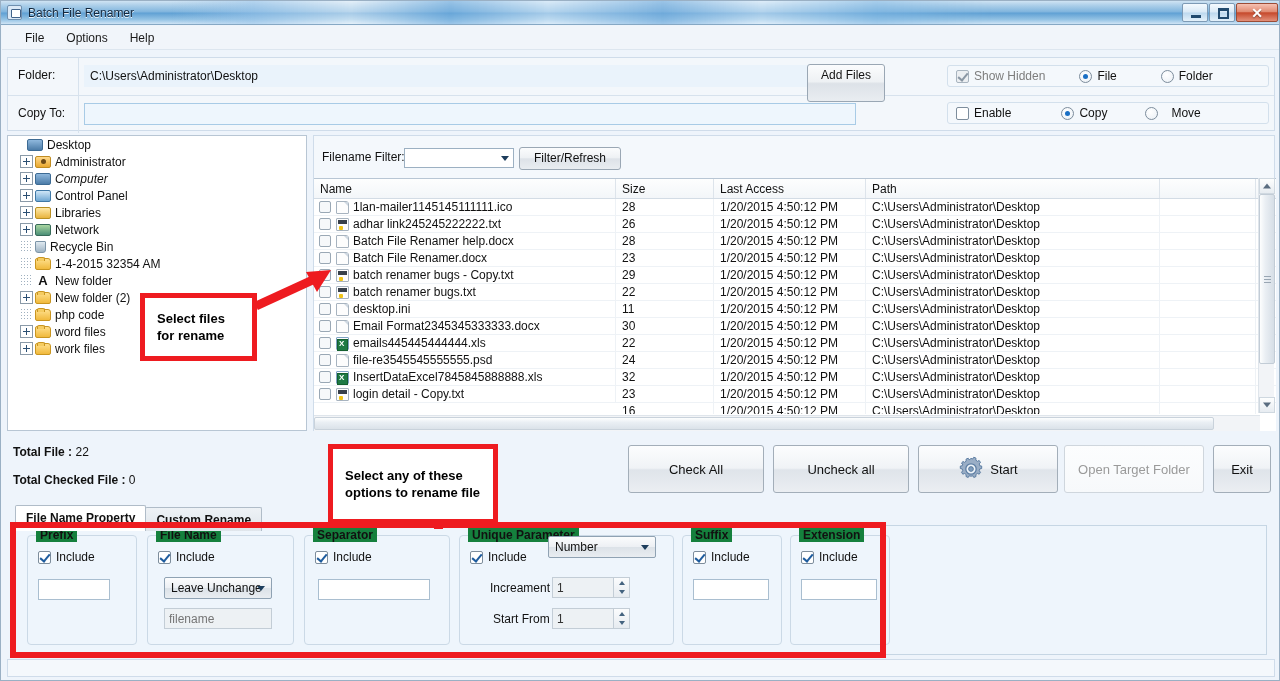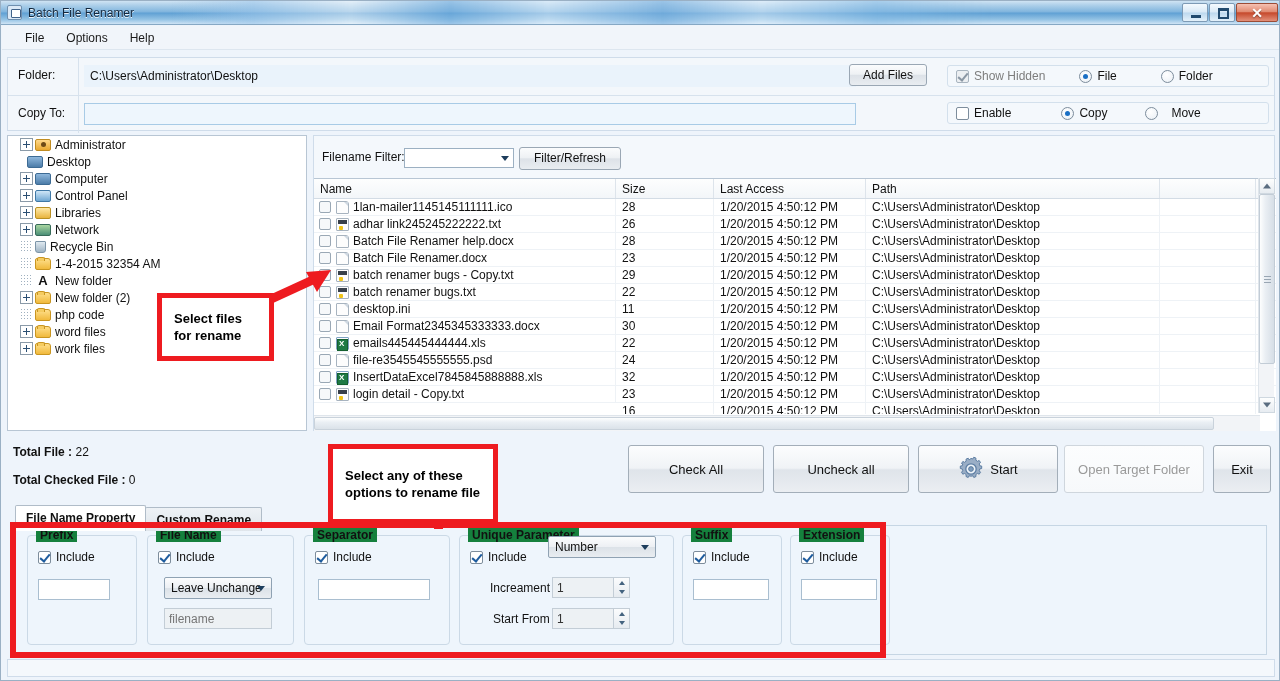--- a/index.html
+++ b/index.html
@@ -98,21 +98,21 @@
     font-size: 12px; color: #111; padding: 3px 5px;
     font-family: "Liberation Sans", sans-serif;
   }
   .path-input.bordered { background: #eef6fd; border: 1px solid #a8cbe6; }
   .btn {
     border: 1px solid #9aa7b4; border-radius: 3px;
     background: linear-gradient(180deg,#fbfcfd 0%, #eef1f4 46%, #dde2e8 52%, #e9edf1 100%);
     font-size: 12px; color: #111; text-align: center;
     font-family: "Liberation Sans", sans-serif; cursor: default;
   }
-  .addfiles-btn { position: absolute; left: 848px; top: 63px; width: 78px; height: 22px; }
+  .addfiles-btn { position: absolute; left: 806px; top: 63px; width: 78px; height: 38px; }
   .select-btn { position: absolute; left: 857px; top: 100px; width: 78px; height: 39px; margin-top: 48px; }
   .opt-group {
     position: absolute; height: 22px;
     background: #f4f8fc; border: 1px solid #d3e0ec; border-radius: 3px;
     display: flex; align-items: center;
   }
   .opt-g1 { left: 946px; top: 64px; width: 322px; }
   .opt-g2 { left: 946px; top: 101px; width: 322px; }
   .chk-wrap { display: flex; align-items: center; margin-left: 8px; }
   .checkbox {
@@ -405,32 +405,32 @@
       <span class="radio on"></span>
       <span class="chk-label">Copy</span>
     </div>
     <div class="radio-wrap" style="margin-left:38px;gap:8px;">
       <span class="radio"></span>
       <span class="chk-label">Move</span>
     </div>
   </div>
 
   <div class="treepanel">
-    <div class="tree-node child" style="padding-left:12px;">
-      <span class="expander"></span>
-      <span class="ic ic-user"></span>
-      <span class="tree-label">Administrator</span>
-    </div>
-
     <div class="tree-node">
       <span class="expander blank"></span>
       <span class="ic ic-monitor"></span>
       <span class="tree-label">Desktop</span>
     </div>
-    <div class="tree-node child" style="padding-left:12px;">
+
+    <div class="tree-node child" style="padding-left:12px;">
+      <span class="expander"></span>
+      <span class="ic ic-user"></span>
+      <span class="tree-label">Administrator</span>
+    </div>
+    <div class="tree-node child" style="padding-left:12px;font-style:italic;">
       <span class="expander"></span>
       <span class="ic ic-monitor"></span>
       <span class="tree-label">Computer</span>
     </div>
     <div class="tree-node child" style="padding-left:12px;">
       <span class="expander"></span>
       <span class="ic ic-cpanel"></span>
       <span class="tree-label">Control Panel</span>
     </div>
     <div class="tree-node child" style="padding-left:12px;">
@@ -781,21 +781,21 @@
   <div class="redframe"></div>
 
   <svg class="anno-svg">
 
     <path d="M255 305 L316 277" stroke="#ee1b20" stroke-width="9" fill="none"></path>
     <polygon points="330,269 305,271 316,291" fill="#ee1b20"></polygon>
   </svg>
 
   <div class="stem" style="left:433px; top:500px; width:9px; height:28px;"></div>
 
-  <div class="callout" style="left:139px; top:292px; width:117px; height:68px;margin-left:17px;">
+  <div class="callout" style="left:139px; top:292px; width:117px; height:68px;">
     <span>Select files</span>
     <span>for rename</span>
   </div>
 
   <div class="callout" style="left:327px; top:443px; width:170px; height:80px;">
     <span>Select any of these</span>
     <span>options to rename file</span>
   </div>
 
 </div>

